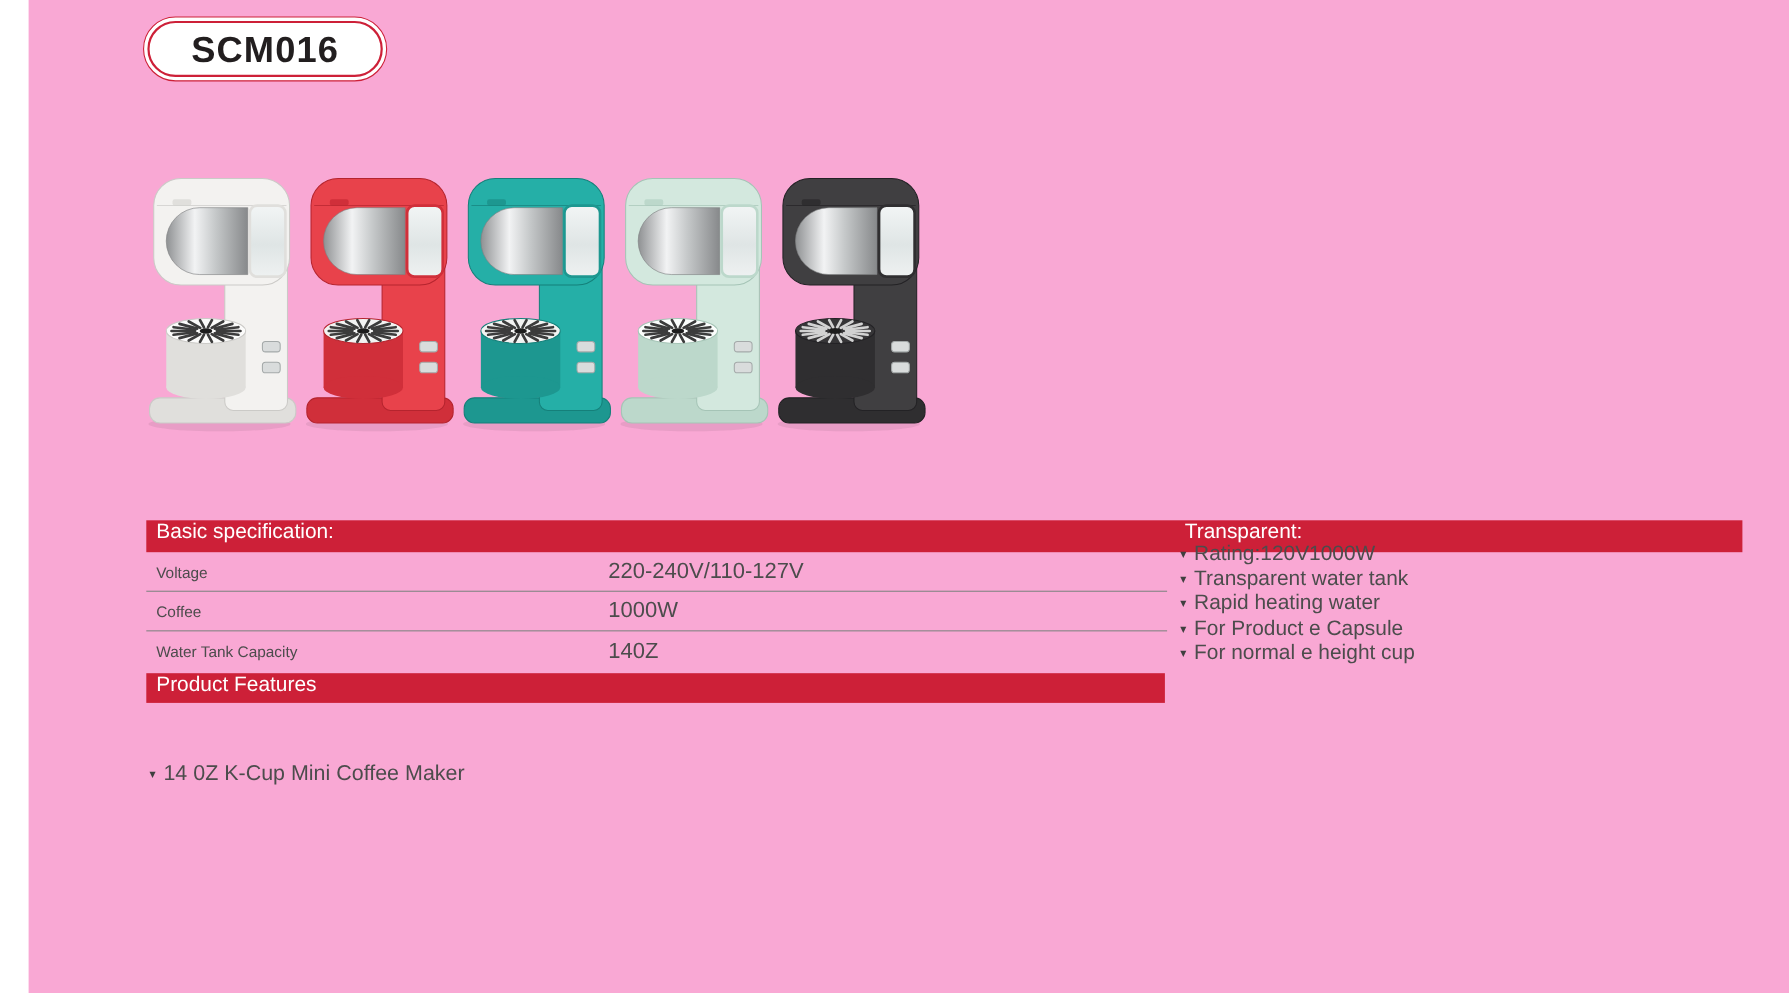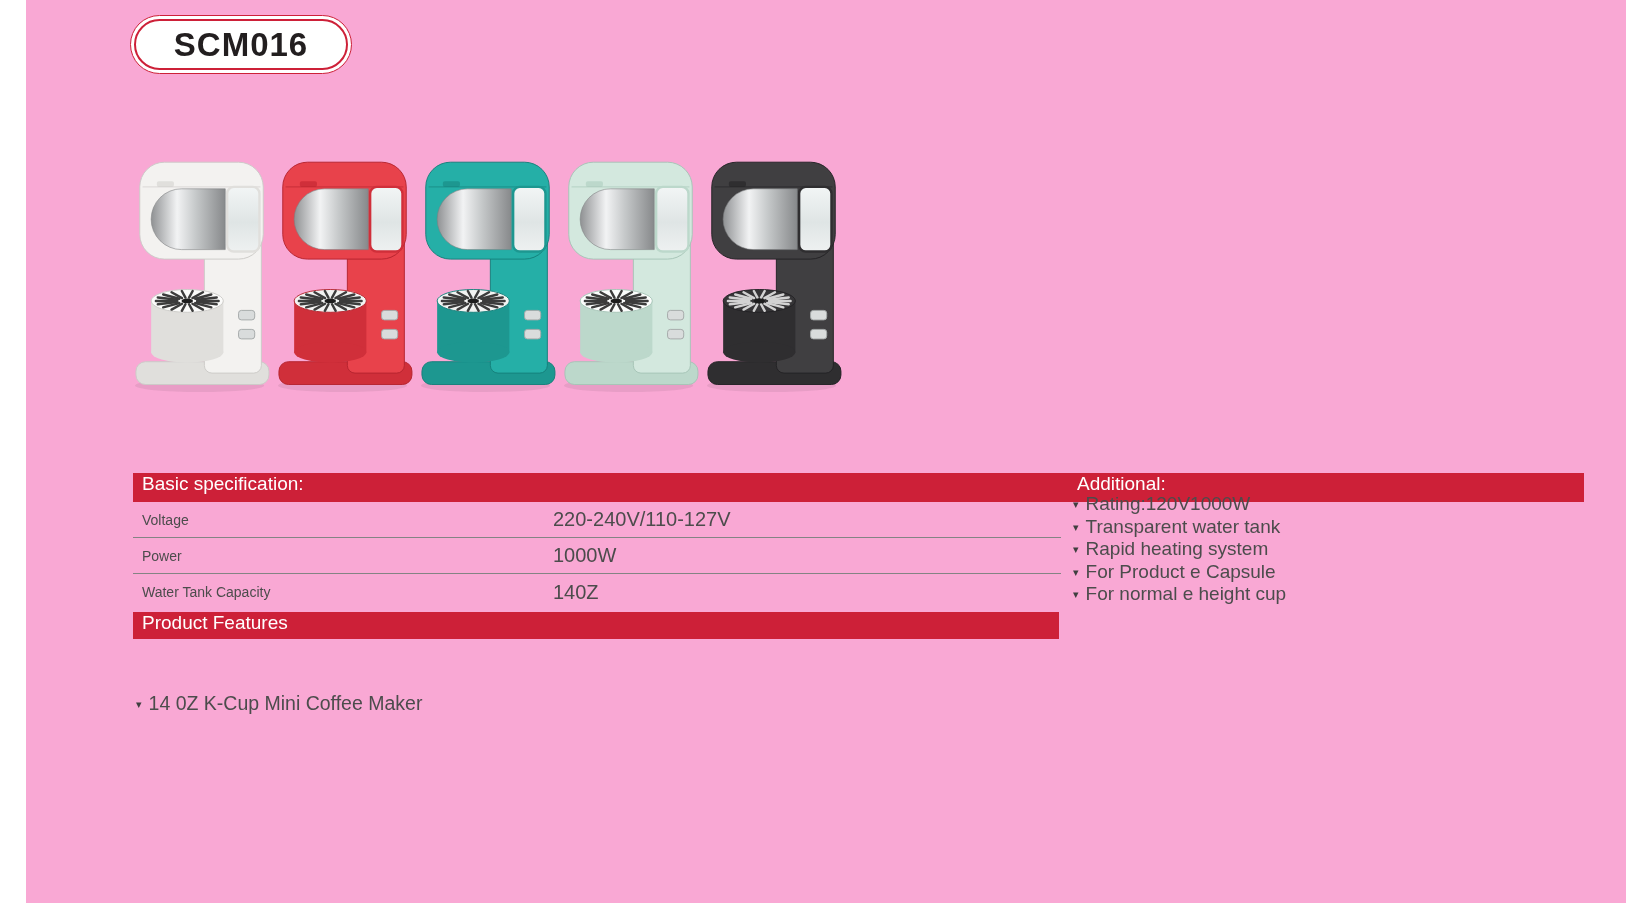--- a/index.html
+++ b/index.html
@@ -310,47 +310,47 @@
           <line x1="10.3" y1="-1.2" x2="31.0" y2="-3.6"></line>
         </g>
     <ellipse class="m-hole" cx="60" cy="162" rx="6" ry="2.6"></ellipse>
     <rect class="m-btn" x="114" y="172" width="17" height="10" rx="3"></rect>
     <rect class="m-btn" x="114" y="192" width="17" height="10" rx="3"></rect>
   </svg>
     </div>
 
   <div class="bar bar-top">
     <span class="bar-label">Basic specification:</span>
-    <span class="bar-label bar-label-additional">Additional:</span>
+    <span class="bar-label bar-label-additional">Transparent:</span>
   </div>
 
   <div class="spec-table">
     <div class="spec-row lined">
       <span class="spec-label">Voltage</span>
       <span class="spec-value">220-240V/110-127V</span>
     </div>
     <div class="spec-row lined">
-      <span class="spec-label">Power</span>
+      <span class="spec-label">Coffee</span>
       <span class="spec-value">1000W</span>
     </div>
     <div class="spec-row">
       <span class="spec-label">Water Tank Capacity</span>
       <span class="spec-value">140Z</span>
     </div>
   </div>
 
   <div class="additional-list">
     <div class="bullet-item">
       <span class="bullet">▾</span><span>Rating:120V1000W</span>
     </div>
     <div class="bullet-item">
       <span class="bullet">▾</span><span>Transparent water tank</span>
     </div>
     <div class="bullet-item">
-      <span class="bullet">▾</span><span>Rapid heating system</span>
+      <span class="bullet">▾</span><span>Rapid heating water</span>
     </div>
     <div class="bullet-item">
       <span class="bullet">▾</span><span>For Product e Capsule</span>
     </div>
     <div class="bullet-item">
       <span class="bullet">▾</span><span>For normal e height cup</span>
     </div>
   </div>
 
   <div class="bar bar-features">

